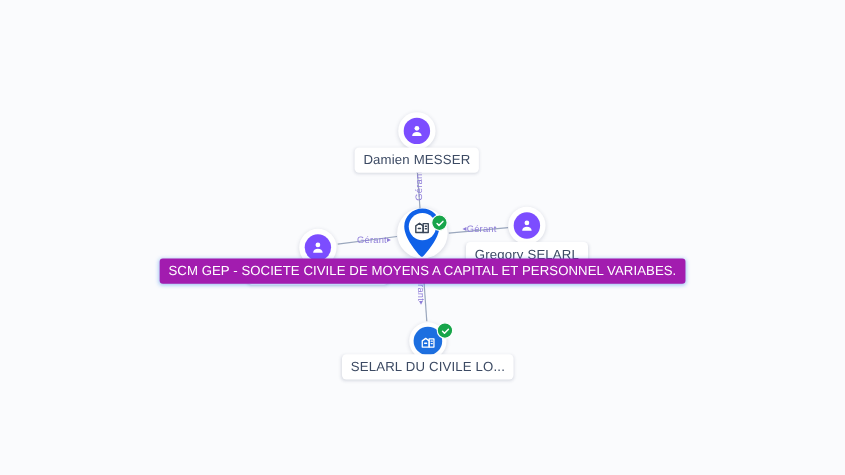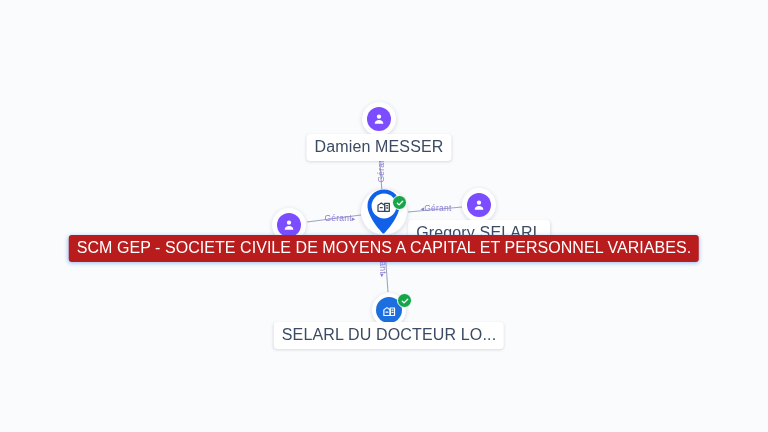--- a/index.html
+++ b/index.html
@@ -109,30 +109,30 @@
     justify-content: center;
     box-sizing: content-box;
   }
 
   
   .node-label {
     position: absolute;
     transform: translateX(-50%);
     background: #ffffff;
     color: #3c4a63;
-    font-size: 16px;
+    font-size: 12px;
     line-height: 1;
     letter-spacing: 0.15px;
     padding: 5px 8px 6px 8px;
     border-radius: 4px;
     white-space: nowrap;
     box-shadow: 0 1px 3px rgba(40, 50, 90, 0.16);
   }
   .node-label.selected {
-    background: #b91c1c;
+    background: #a21caf;
     color: #ffffff;
     border-radius: 3px;
     box-shadow: 0 1px 4px rgba(26, 115, 232, 0.45);
     z-index: 40;
     letter-spacing: 0.05px;
   }
   .node-label.hidden-under {
     z-index: 5;
   }
 
@@ -236,21 +236,21 @@
           <path d="M16 11.5h1.6M16 15h1.6M6.4 14.5h3"></path>
         </svg>
       </div>
     </div>
     <div class="badge-check" style="left:8px; top:-17px;">
       <svg width="8" height="8" viewBox="0 0 24 24" fill="none" stroke="#ffffff" stroke-width="4" stroke-linecap="round" stroke-linejoin="round">
         <path d="M4 12.5l5.2 5.2L20 6.8"></path>
       </svg>
     </div>
   </div>
-  <div class="node-label" style="left:389px; top:322px;">SELARL DU DOCTEUR LO...</div>
+  <div class="node-label" style="left:389px; top:322px;">SELARL DU CIVILE LO...</div>
 
   <div class="node" style="left:384px; top:212px;">
     <div class="pin-ring"></div>
     <div class="node-pin">
       <svg width="40" height="48" viewBox="0 0 40 48" xmlns="http://www.w3.org/2000/svg">
         <path d="M20 1.5c-9.1 0-16.5 7.3-16.5 16.3 0 11.6 14.2 26.5 15.1 27.4.4.4 1.4.4 1.8 0 .9-.9 15.1-15.8 15.1-27.4C36.5 8.8 29.1 1.5 20 1.5z" fill="#1061e8"></path>
         <circle cx="20" cy="18" r="12.4" fill="#ffffff"></circle>
       </svg>
       <span style="position:absolute; left:50%; top:18px; transform:translate(-50%,-50%); display:flex;">
         <svg width="16" height="16" viewBox="0 0 24 24" fill="none" stroke="#3a4759" stroke-width="1.9" stroke-linecap="round" stroke-linejoin="round">

